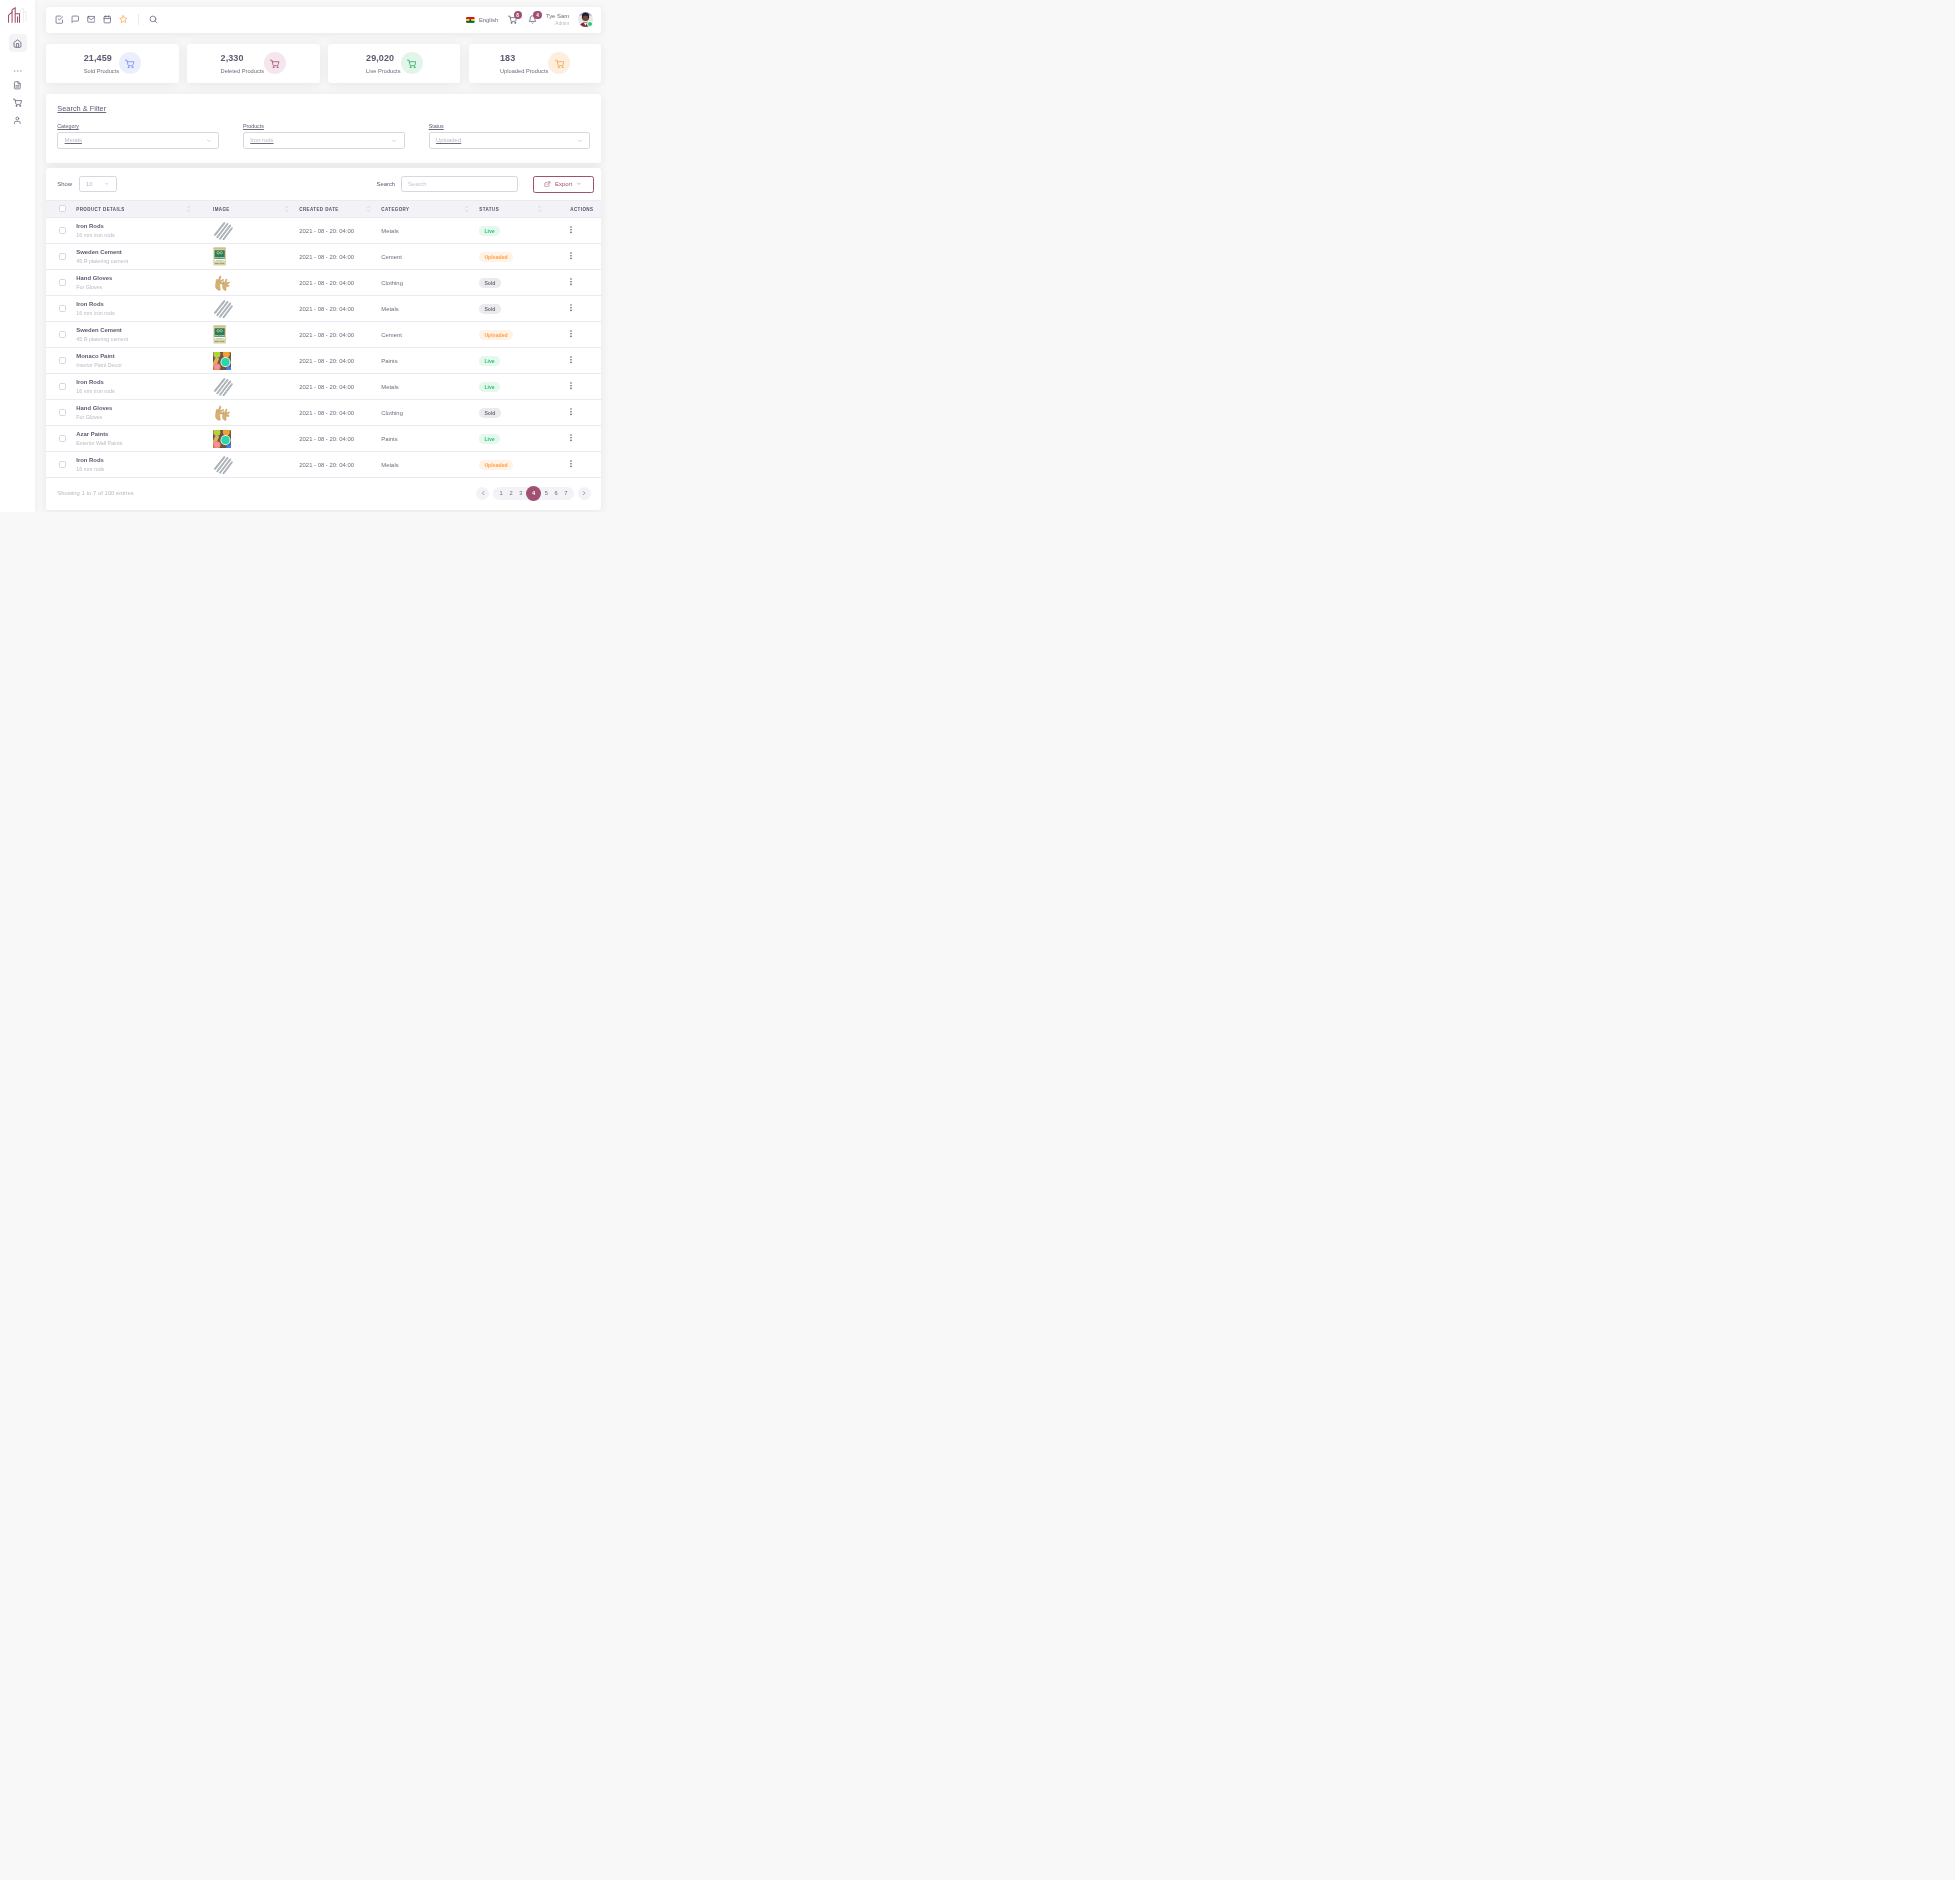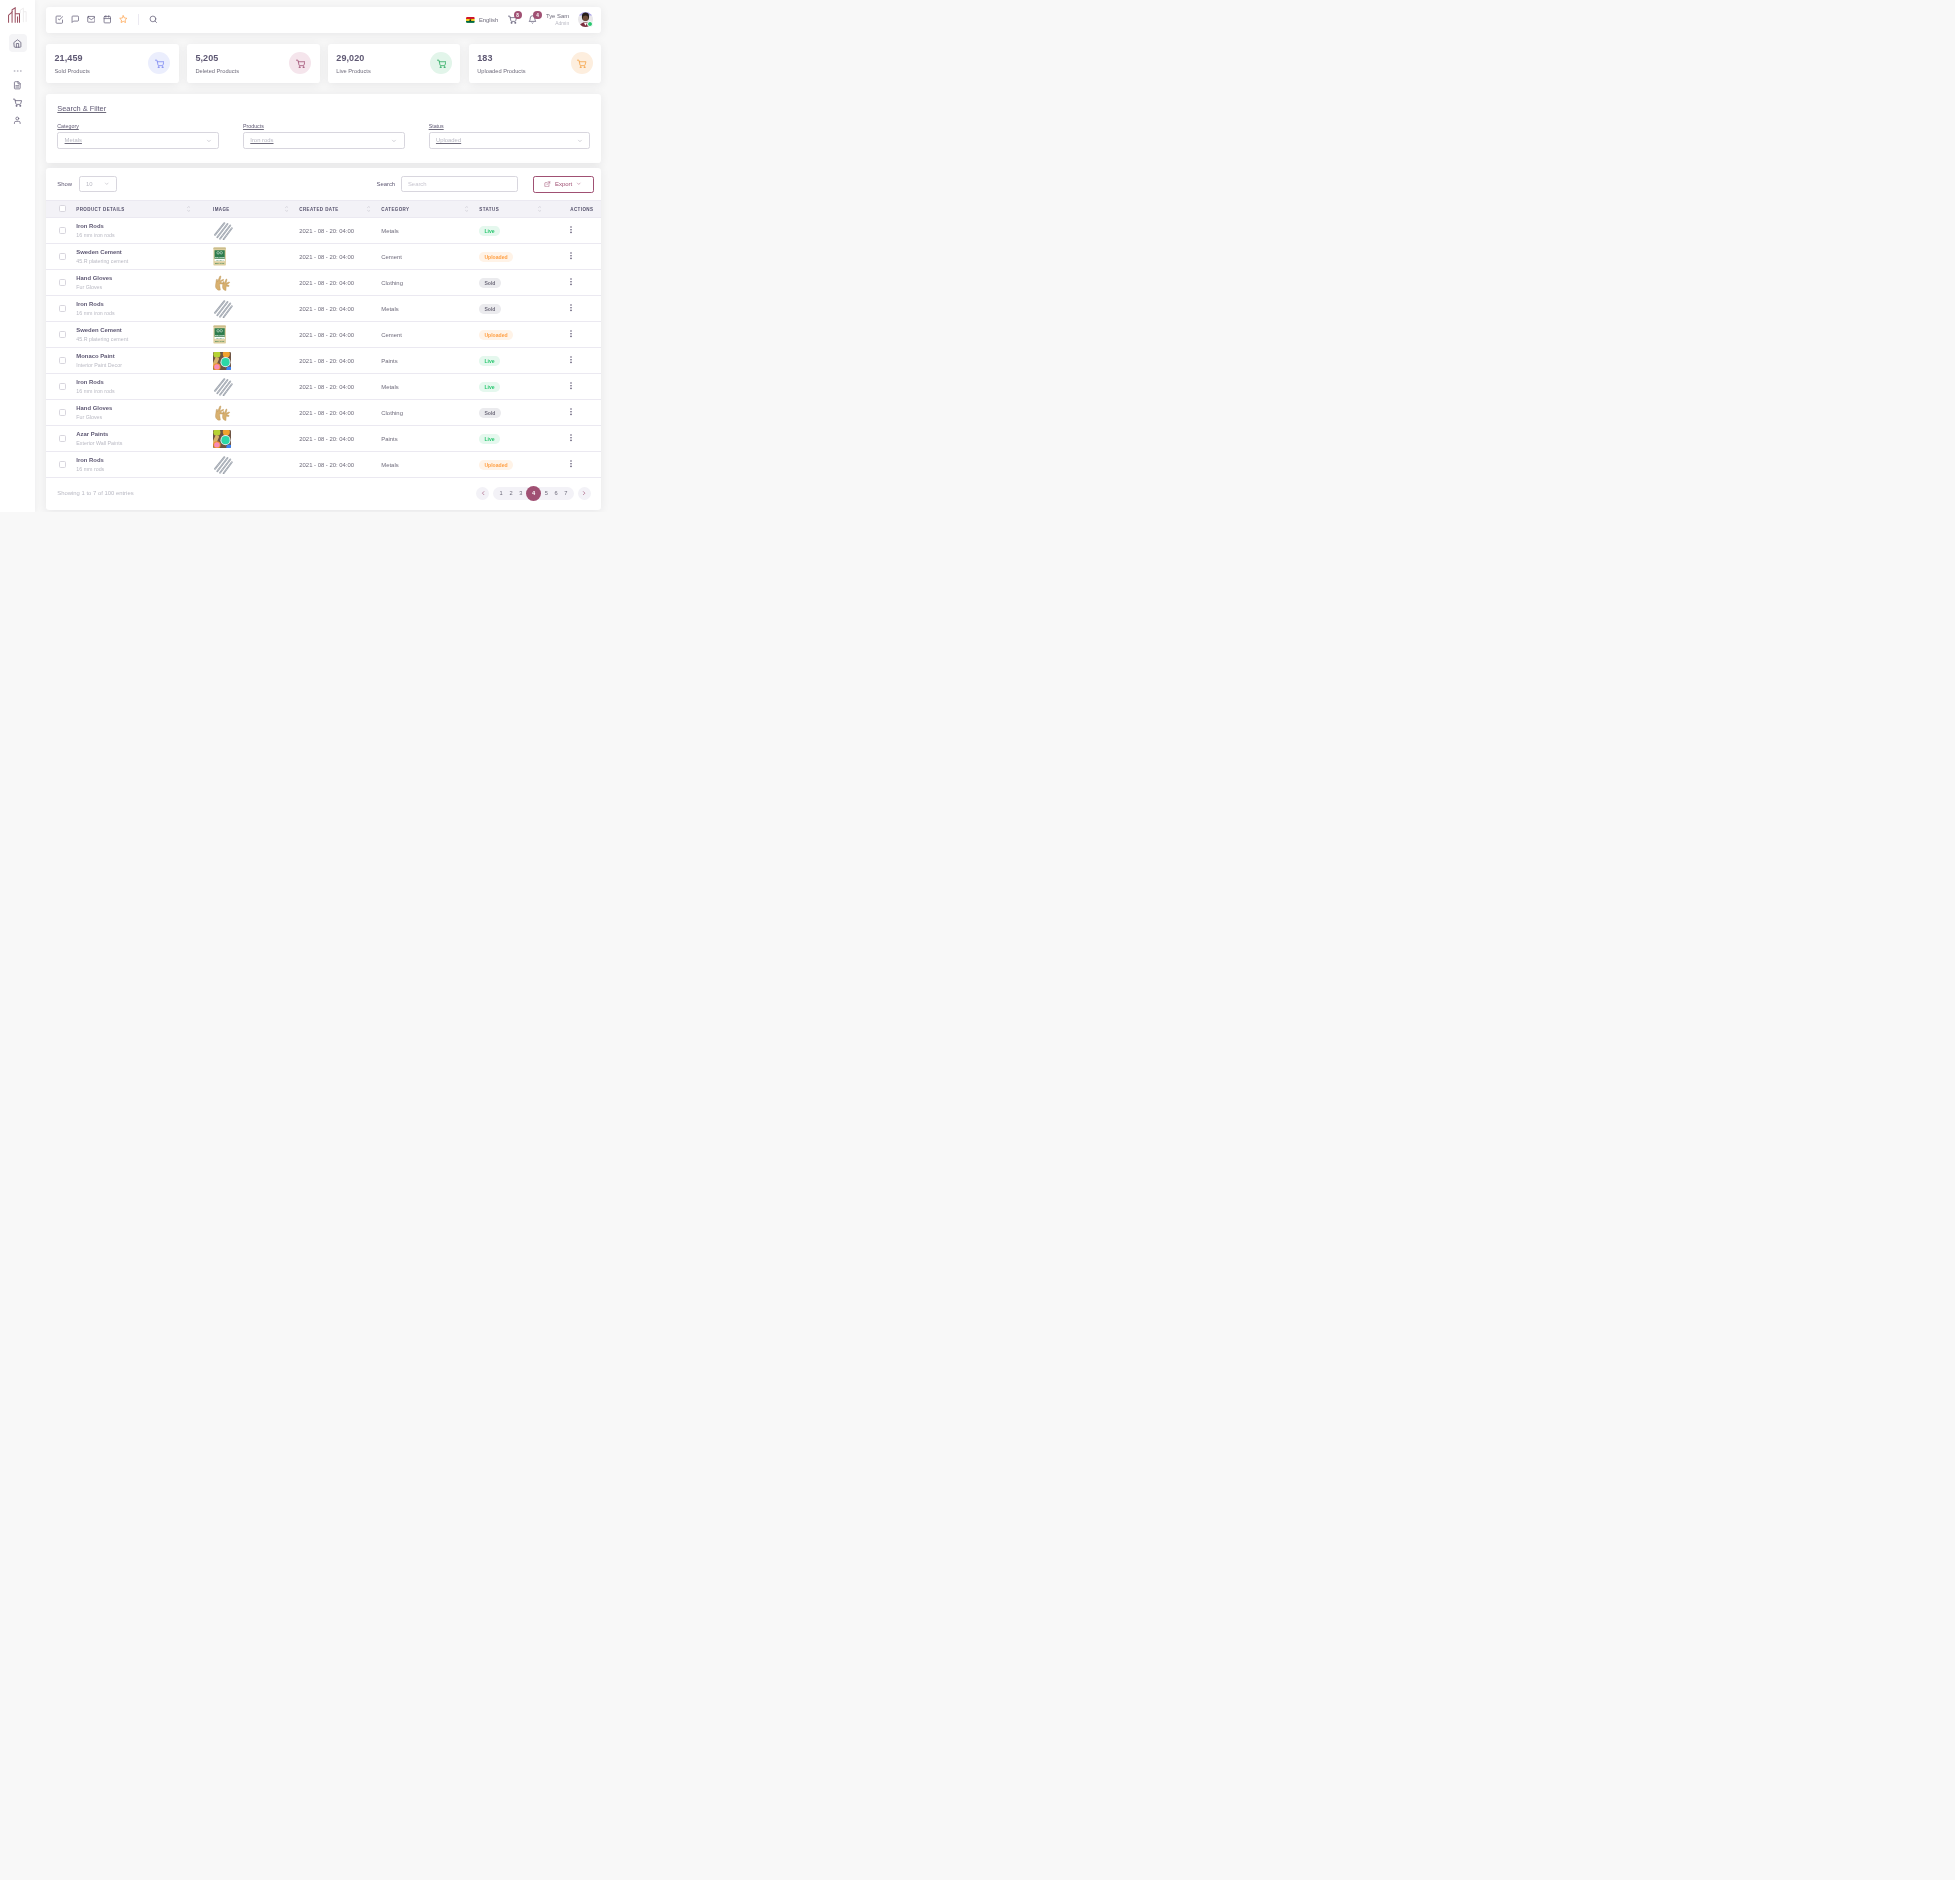--- a/index.html
+++ b/index.html
@@ -29,21 +29,21 @@
   .bdg{position:absolute;top:-3.9px;right:-4.3px;min-width:8.2px;height:8.2px;border-radius:4.3px;color:#fff;font-size:4.7px;font-weight:bold;display:flex;align-items:center;justify-content:center;padding:0 1.6px;box-sizing:border-box;}
   .userblk{text-align:right;line-height:1.15;cursor:pointer;}
   .uname{font-size:5.9px;color:#6e6b7b;}
   .urole{font-size:4.9px;color:#b9b9c3;margin-top:1.2px;}
   .avatar{position:relative;width:15px;height:15px;cursor:pointer;}
   .avatar .ph{border-radius:50%;overflow:hidden;width:15px;height:15px;}
   .avatar .dot{position:absolute;right:-0.4px;bottom:-0.4px;width:4.3px;height:4.3px;border-radius:50%;background:#28c76f;border:0.8px solid #fff;}
 
   
   .stats{display:flex;gap:8.6px;margin-top:11.3px;}
-  .stat{flex:1;height:39px;box-sizing:border-box;padding:0 8.2px;display:flex;justify-content:space-between;align-items:center;}
+  .stat{flex:1;height:39px;box-sizing:border-box;padding:0 8.2px;display:flex;justify-content:center;align-items:center;}
   .stat .num{font-size:9px;font-weight:700;color:#5e5873;letter-spacing:0.1px;}
   .stat .lbl{font-size:5.7px;color:#6e6b7b;margin-top:5.1px;}
   .sicon{width:22px;height:22px;border-radius:50%;display:flex;align-items:center;justify-content:center;}
   .c-blue{color:#7b86f2;background:#ebeefd;}
   .c-maroon{color:#a05073;background:#f5e5ec;}
   .c-green{color:#28a95d;background:#e2f5ea;}
   .c-orange{color:#f5a142;background:#fdeede;}
 
   
   .filter-card{margin-top:11.3px;padding:9.4px 11px 14.5px;text-decoration:underline;}
@@ -268,21 +268,21 @@
         <div class="sicon c-blue">
             <svg width="9.4" height="9.4" viewBox="0 0 24 24" fill="none" stroke="currentColor" stroke-width="2" stroke-linecap="round" stroke-linejoin="round">
               <circle cx="9" cy="21" r="1.4"></circle>
               <circle cx="19" cy="21" r="1.4"></circle>
               <path d="M1 3h4l2.68 12.39a2 2 0 0 0 2 1.61h8.72a2 2 0 0 0 2-1.61L23 7H6"></path>
             </svg>
           </div>
       </div>
       <div class="card stat">
         <div>
-            <div class="num">5,205</div>
+            <div class="num">2,330</div>
             <div class="lbl">Deleted Products</div>
           </div>
         <div class="sicon c-maroon">
             <svg width="9.4" height="9.4" viewBox="0 0 24 24" fill="none" stroke="currentColor" stroke-width="2" stroke-linecap="round" stroke-linejoin="round">
               <circle cx="9" cy="21" r="1.4"></circle>
               <circle cx="19" cy="21" r="1.4"></circle>
               <path d="M1 3h4l2.68 12.39a2 2 0 0 0 2 1.61h8.72a2 2 0 0 0 2-1.61L23 7H6"></path>
             </svg>
           </div>
       </div>

